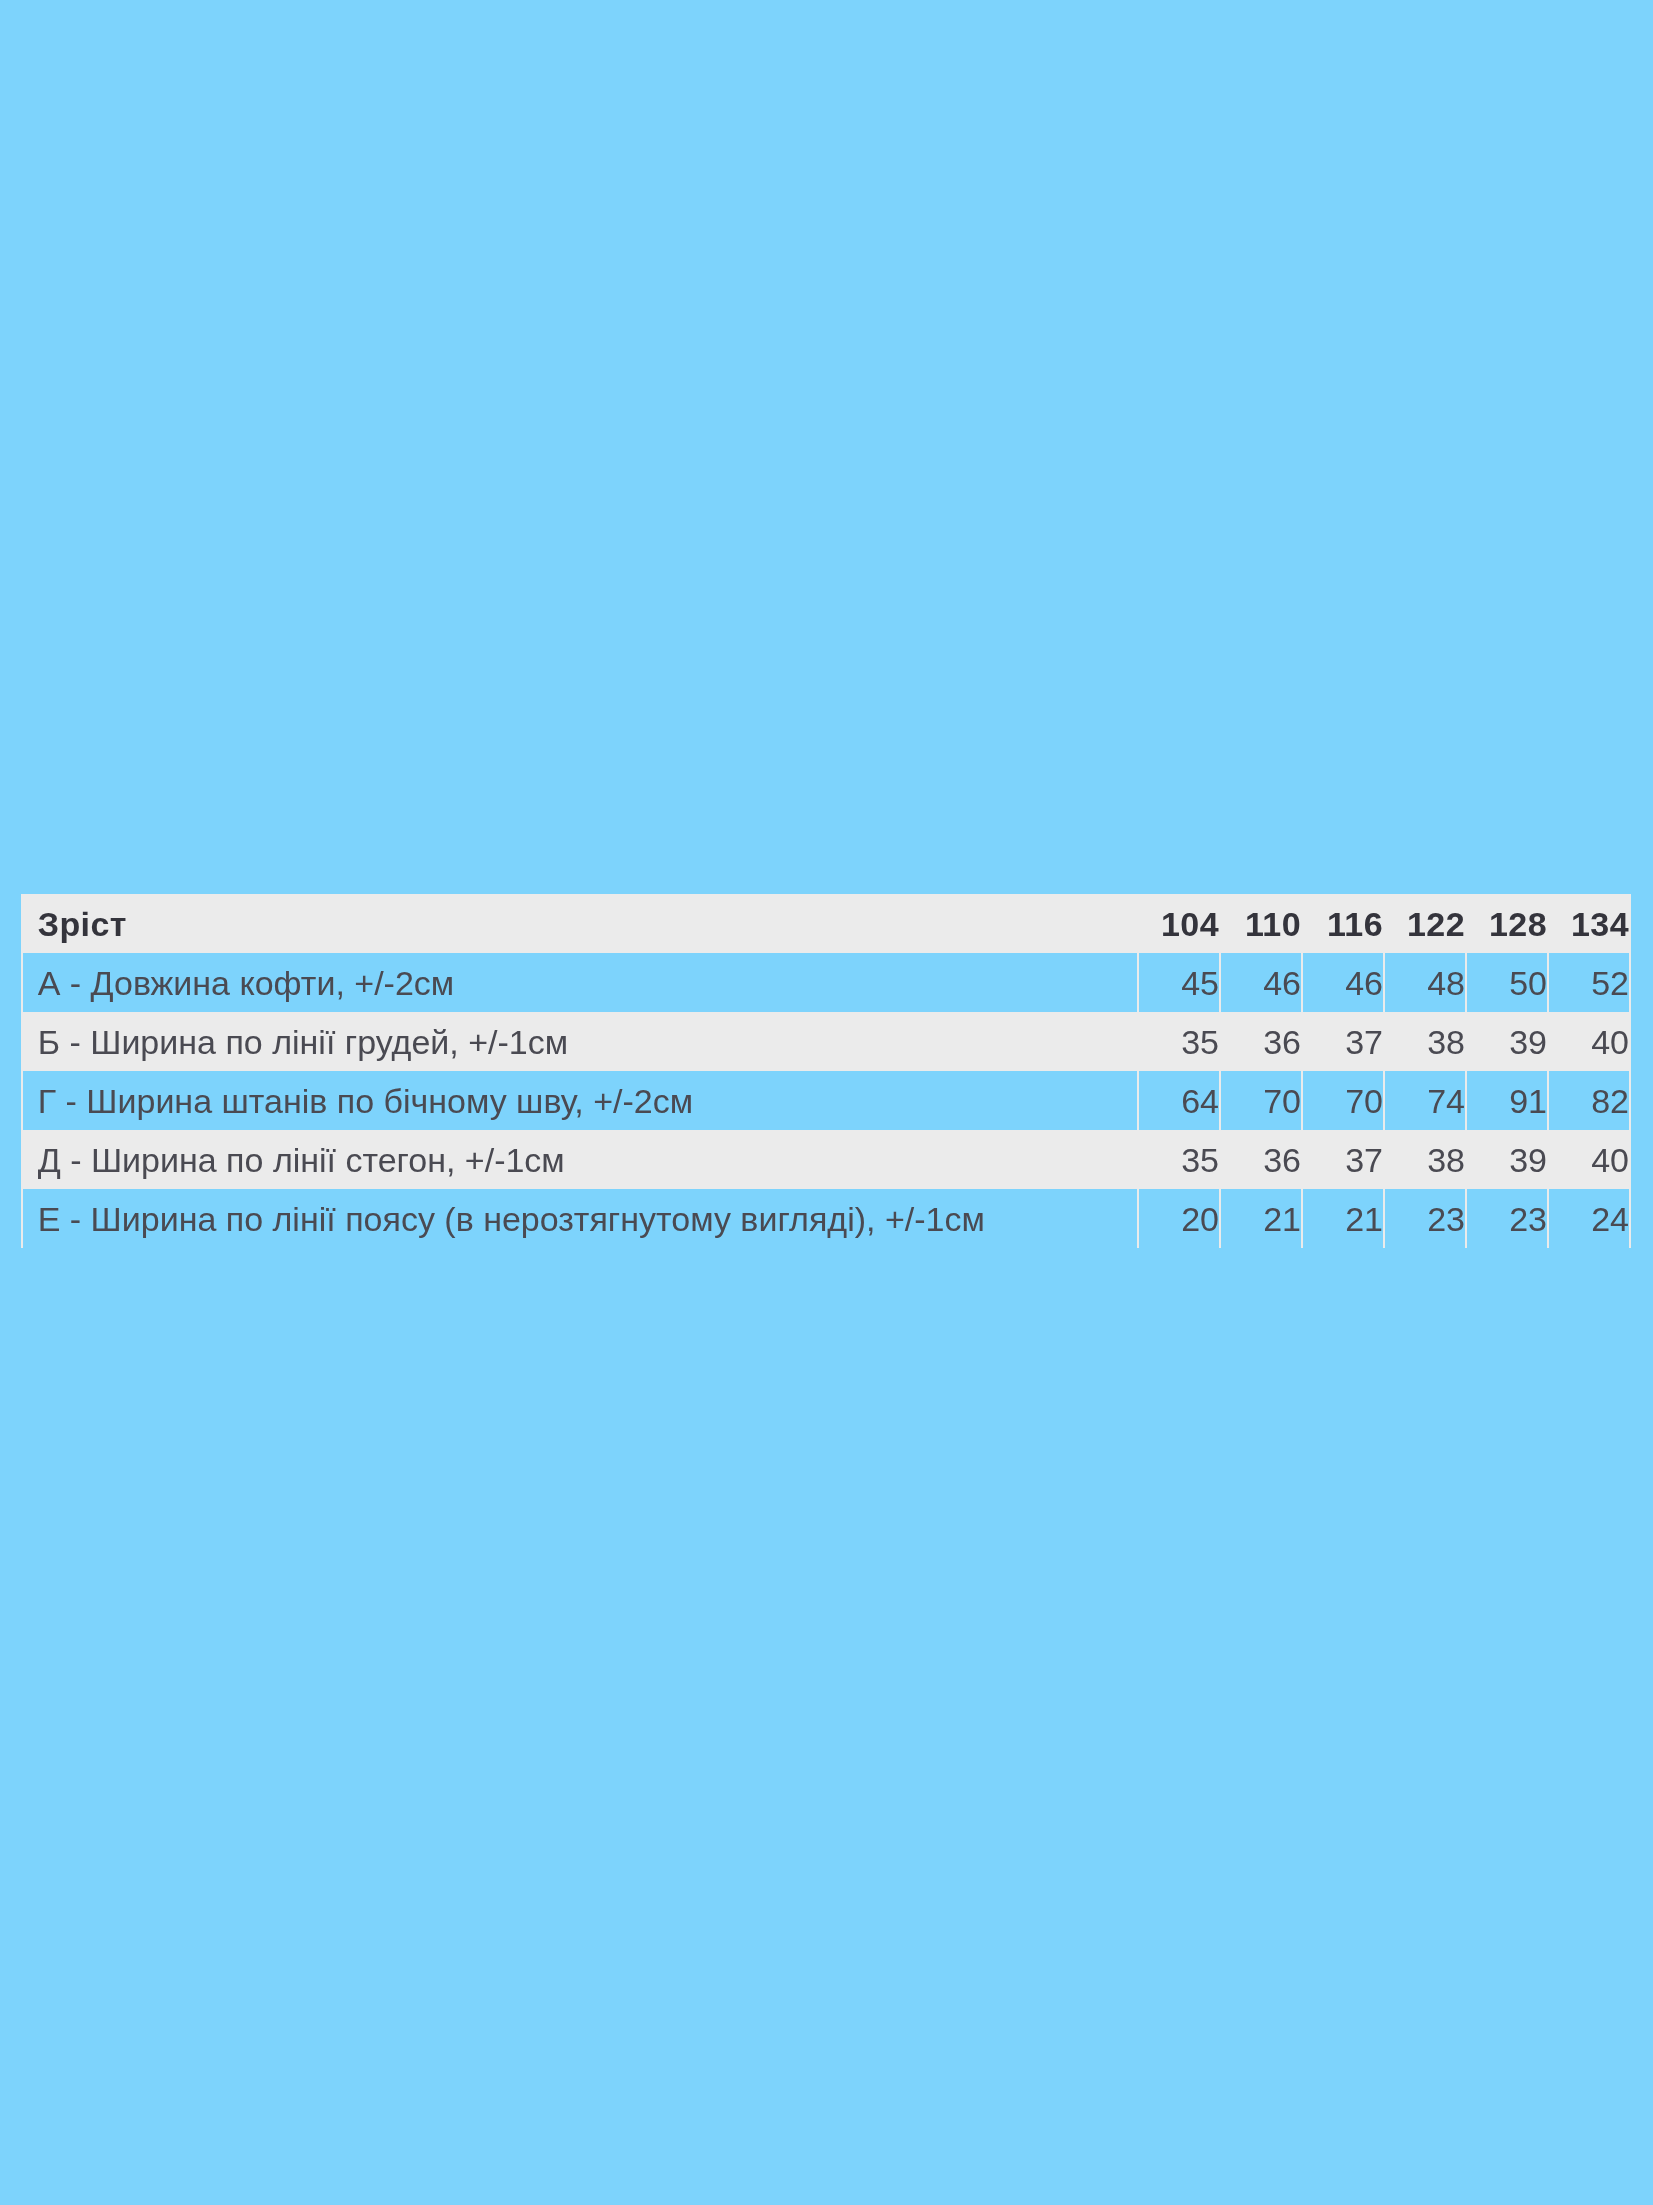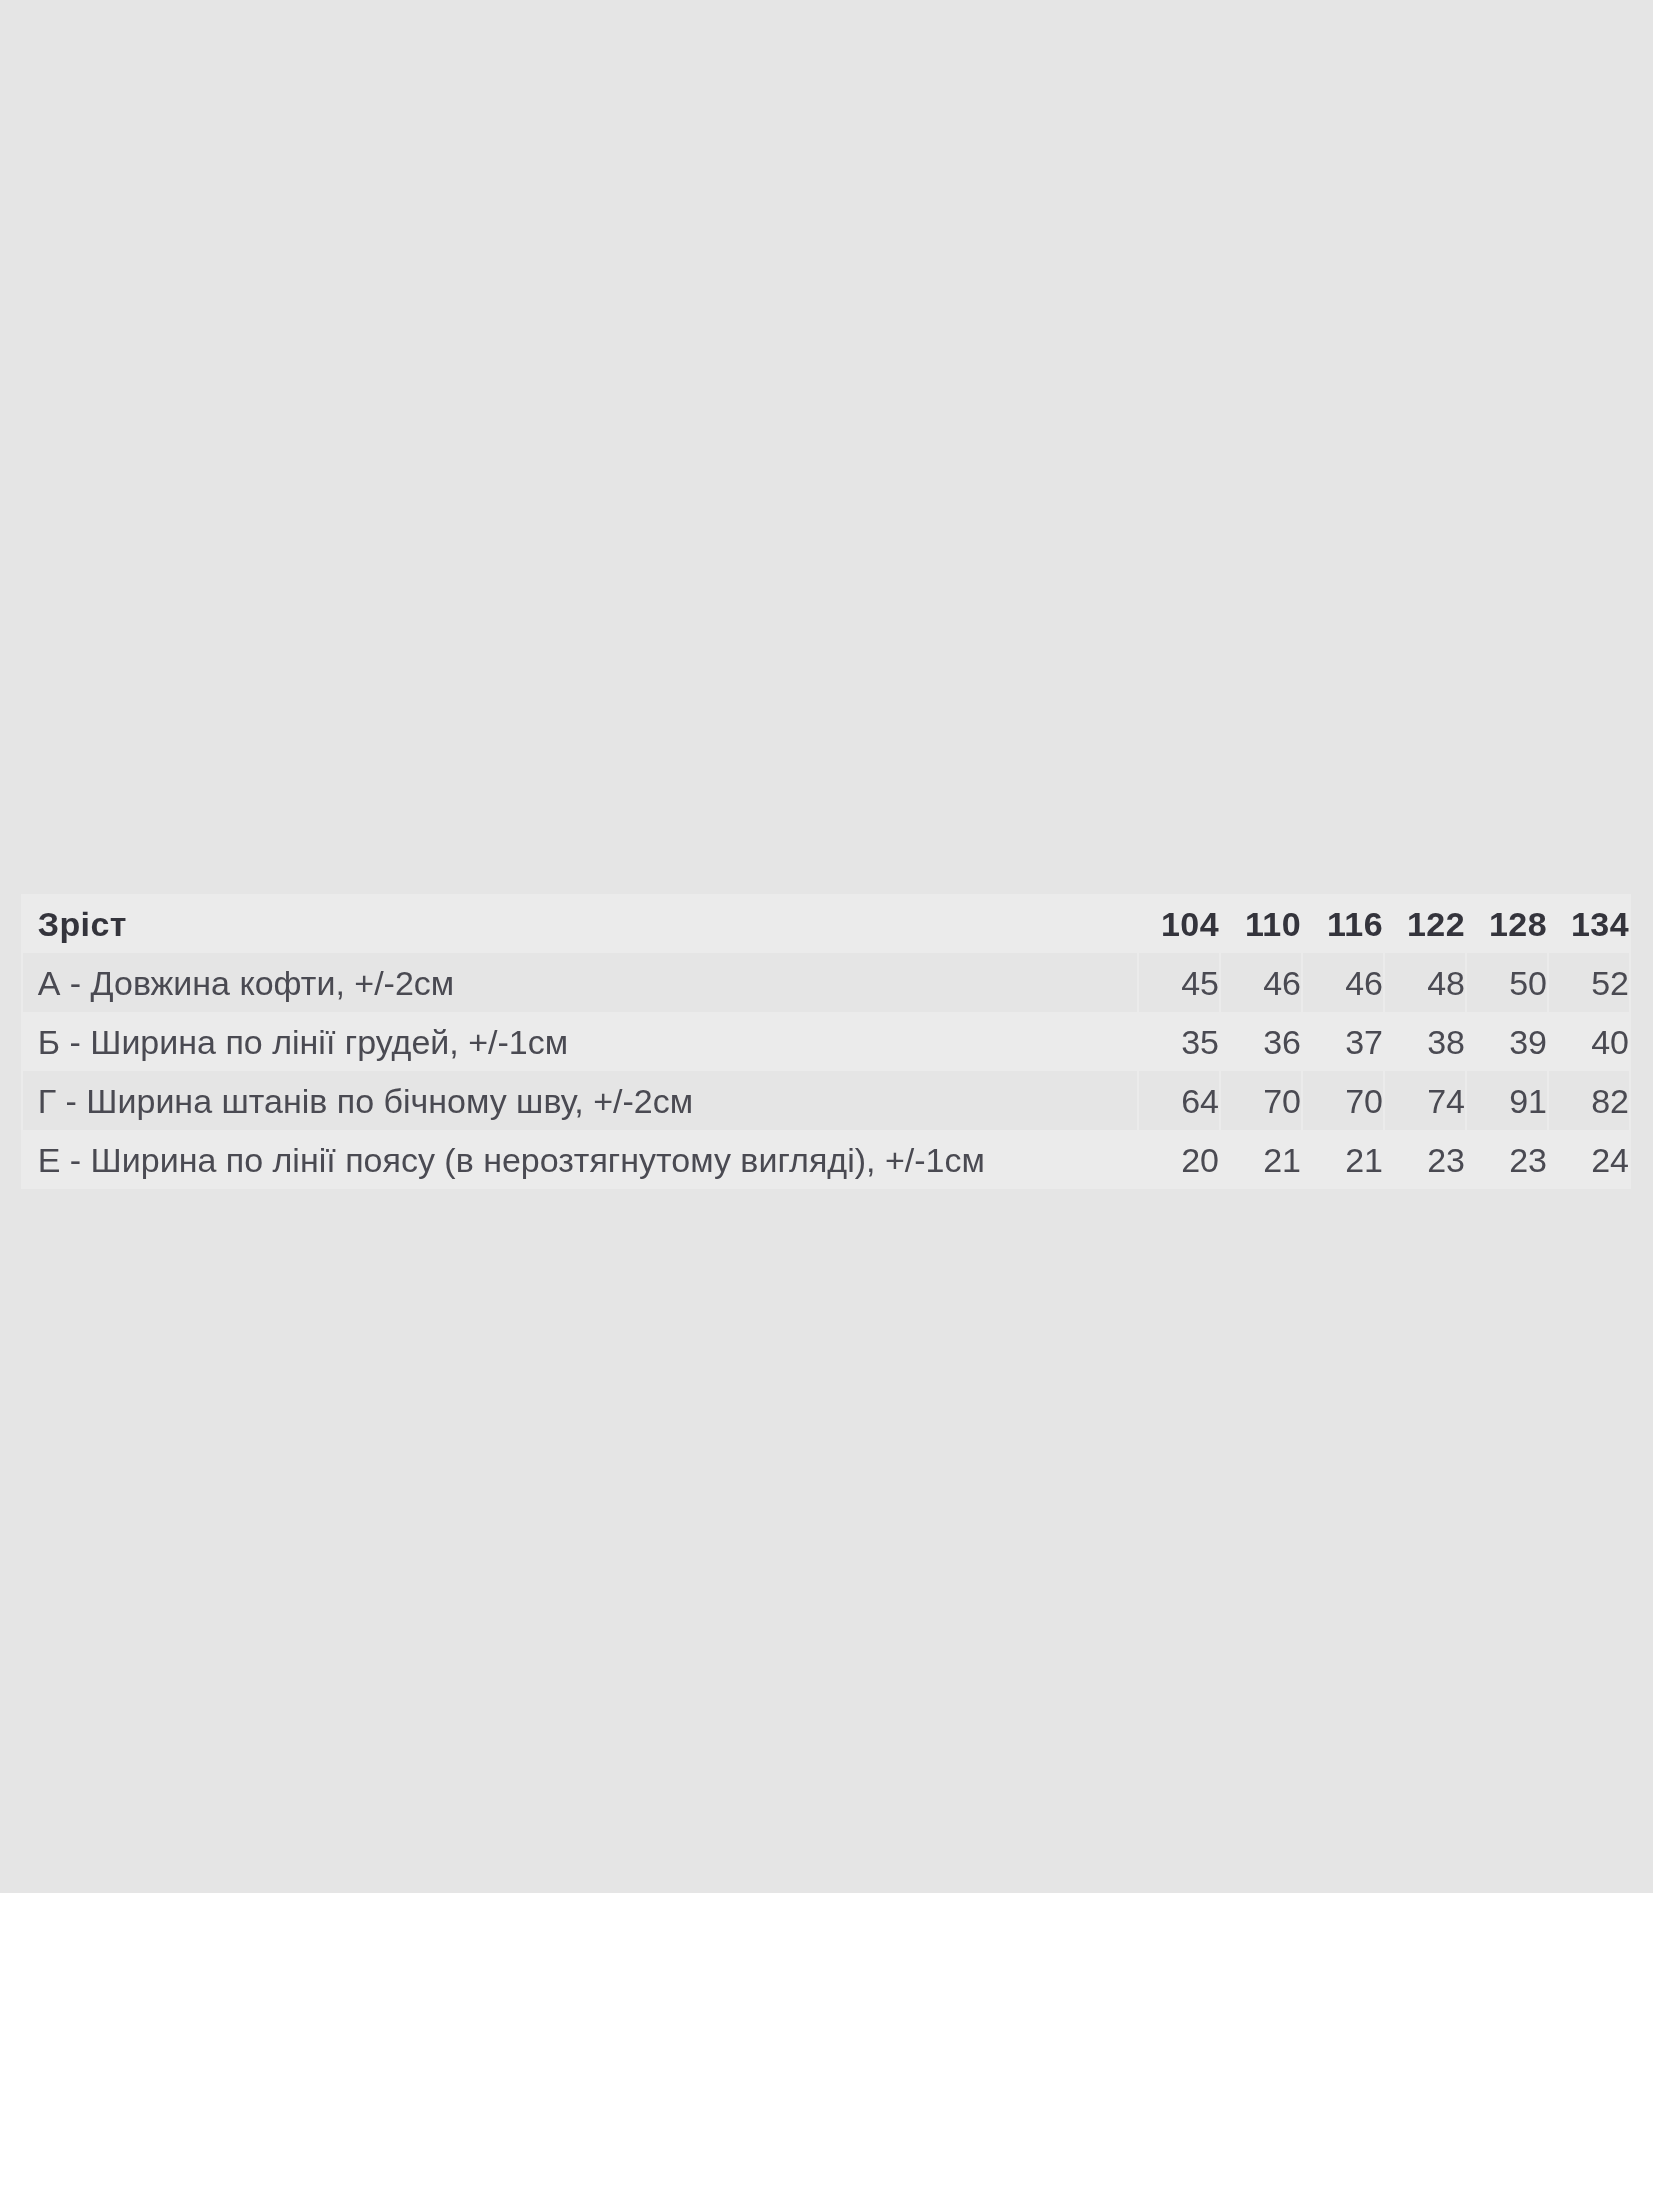--- a/index.html
+++ b/index.html
@@ -3,22 +3,22 @@
 <meta charset="utf-8">
 <style>
   html, body {
     margin: 0;
     padding: 0;
     background: #ffffff;
   }
   .page {
     position: relative;
     width: 1654px;
-    height: 1893px;
-    background: #e5e5e5;
+    height: 2205px;
+    background: #7dd3fc;
     overflow: hidden;
     font-family: "Liberation Sans", "DejaVu Sans", sans-serif;
   }
   .table-wrap {
     position: absolute;
     left: 21px;
     top: 894px;
     width: 1610px;
   }
   table.size-chart {
@@ -110,20 +110,29 @@
           <tr>
             <td class="label">Г - Ширина штанів по бічному шву, +/-2см</td>
             <td class="num">64</td>
             <td class="num">70</td>
             <td class="num">70</td>
             <td class="num">74</td>
             <td class="num">91</td>
             <td class="num">82</td>
           </tr>
           <tr>
+            <td class="label">Д - Ширина по лінії стегон, +/-1см</td>
+            <td class="num">35</td>
+            <td class="num">36</td>
+            <td class="num">37</td>
+            <td class="num">38</td>
+            <td class="num">39</td>
+            <td class="num">40</td>
+          </tr>
+          <tr>
             <td class="label">Е - Ширина по лінії поясу (в нерозтягнутому вигляді), +/-1см</td>
             <td class="num">20</td>
             <td class="num">21</td>
             <td class="num">21</td>
             <td class="num">23</td>
             <td class="num">23</td>
             <td class="num">24</td>
           </tr>
         </tbody>
     </table>

